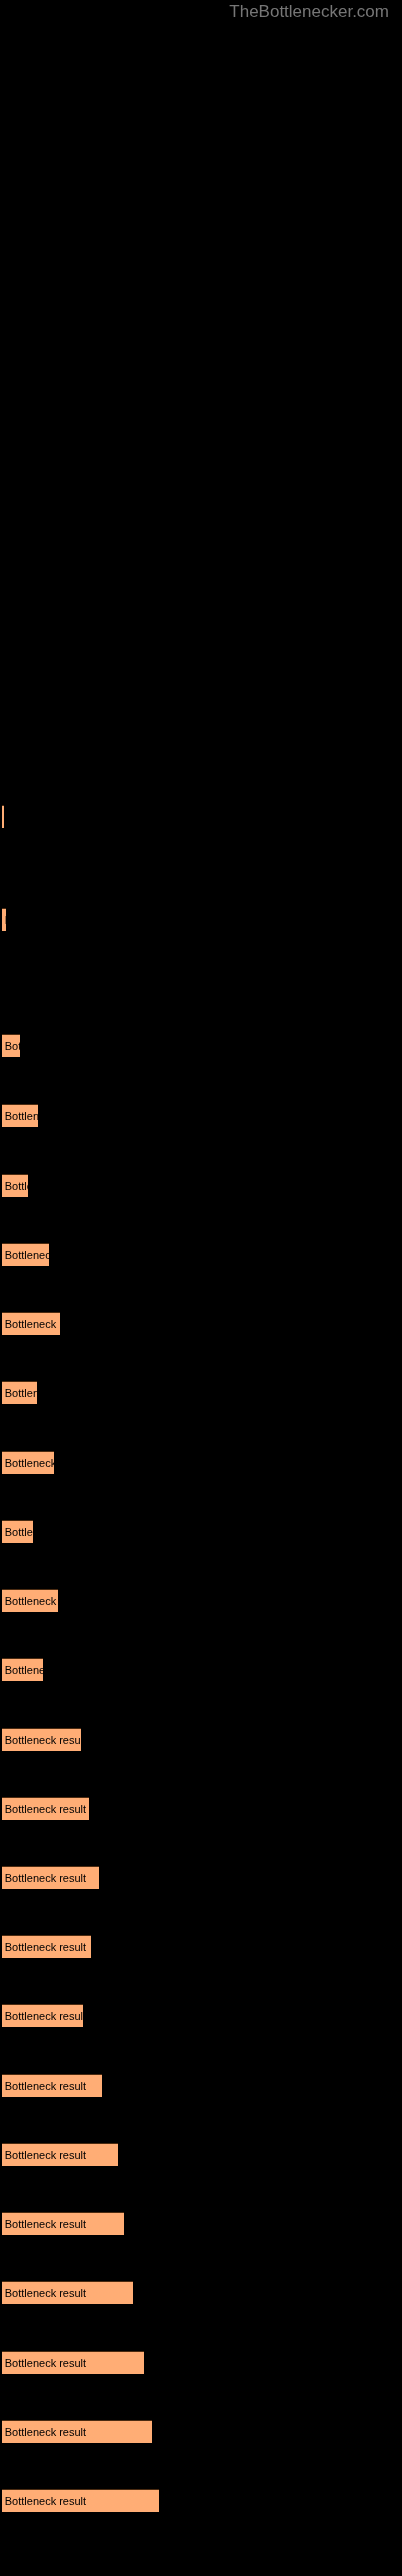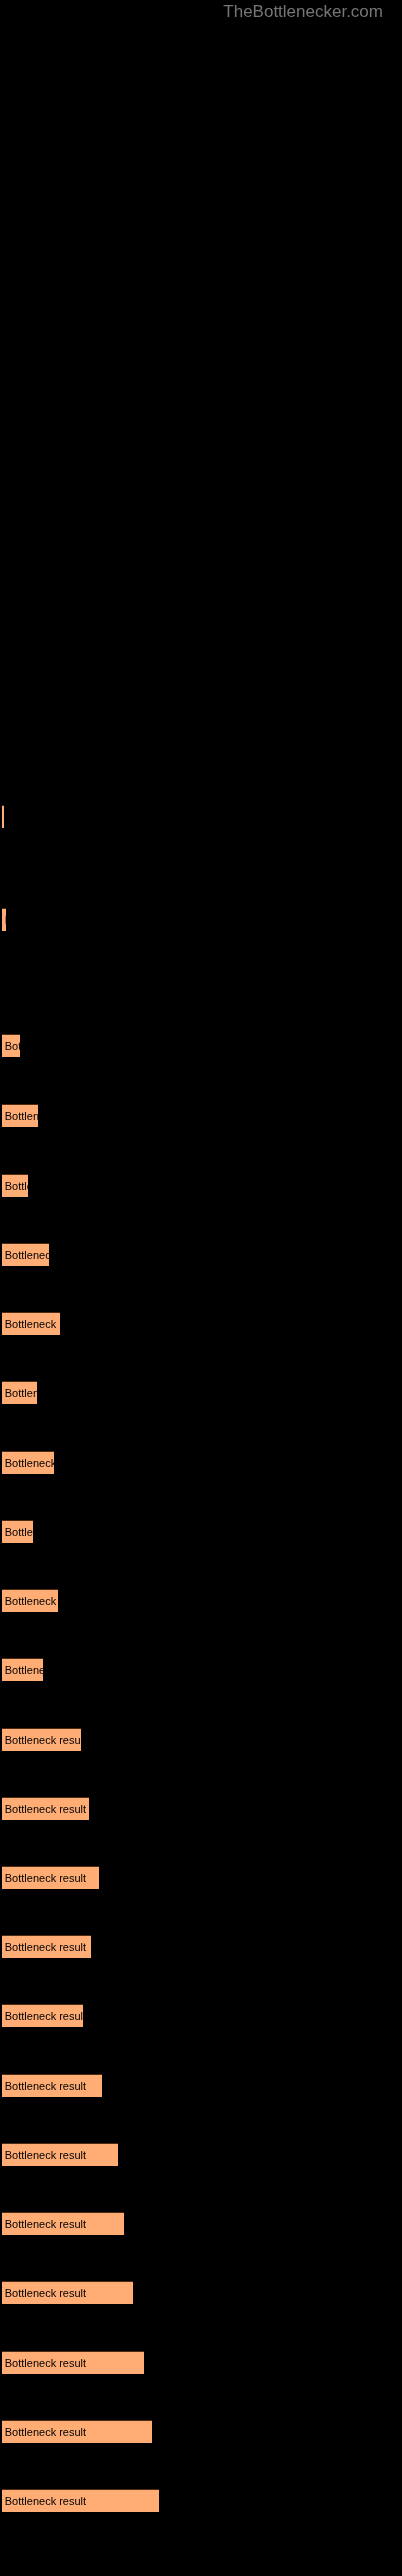--- a/index.html
+++ b/index.html
@@ -15,21 +15,21 @@
     overflow: hidden;
   }
   #site-header {
     position: absolute;
     top: 0;
     left: 0;
     width: 403px;
     height: 27px;
     text-align: right;
     box-sizing: border-box;
-    padding-right: 20px;
+    padding-right: 14px;
   }
   #site-title {
     display: inline-block;
     color: #767676;
     font-size: 17px;
     line-height: 24px;
     letter-spacing: 0px;
     white-space: nowrap;
   }
   #chart-area {

